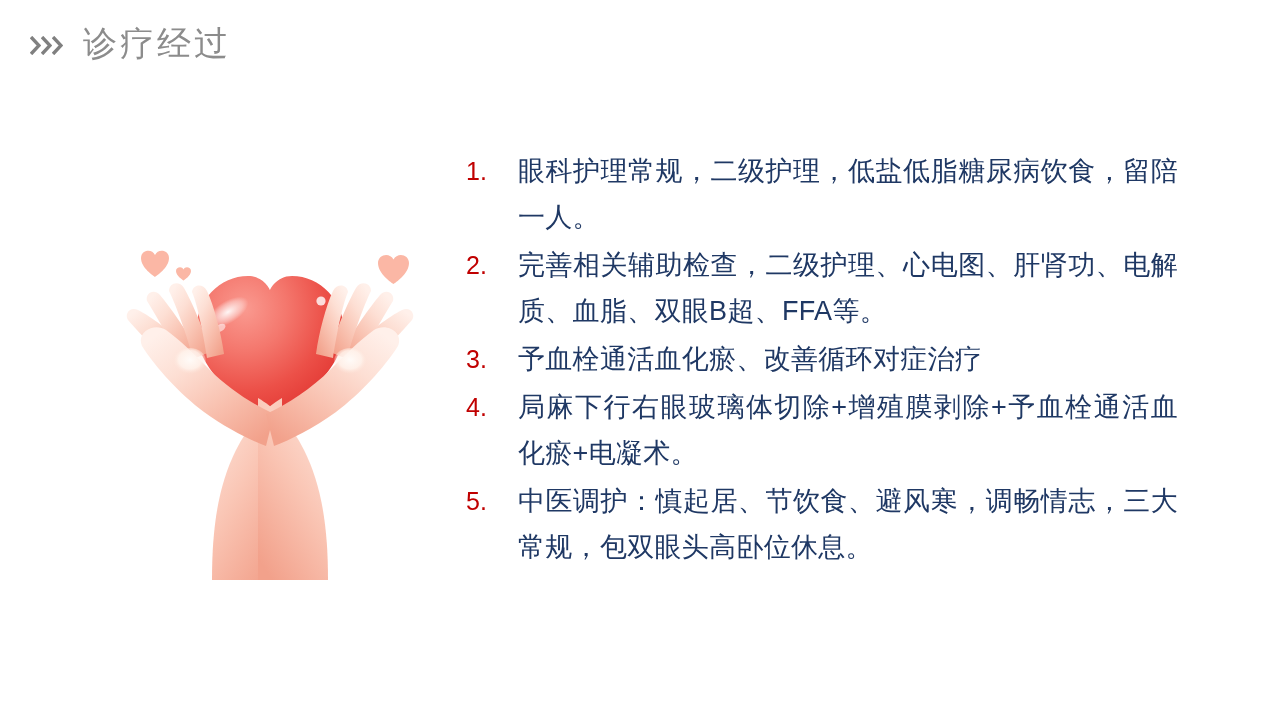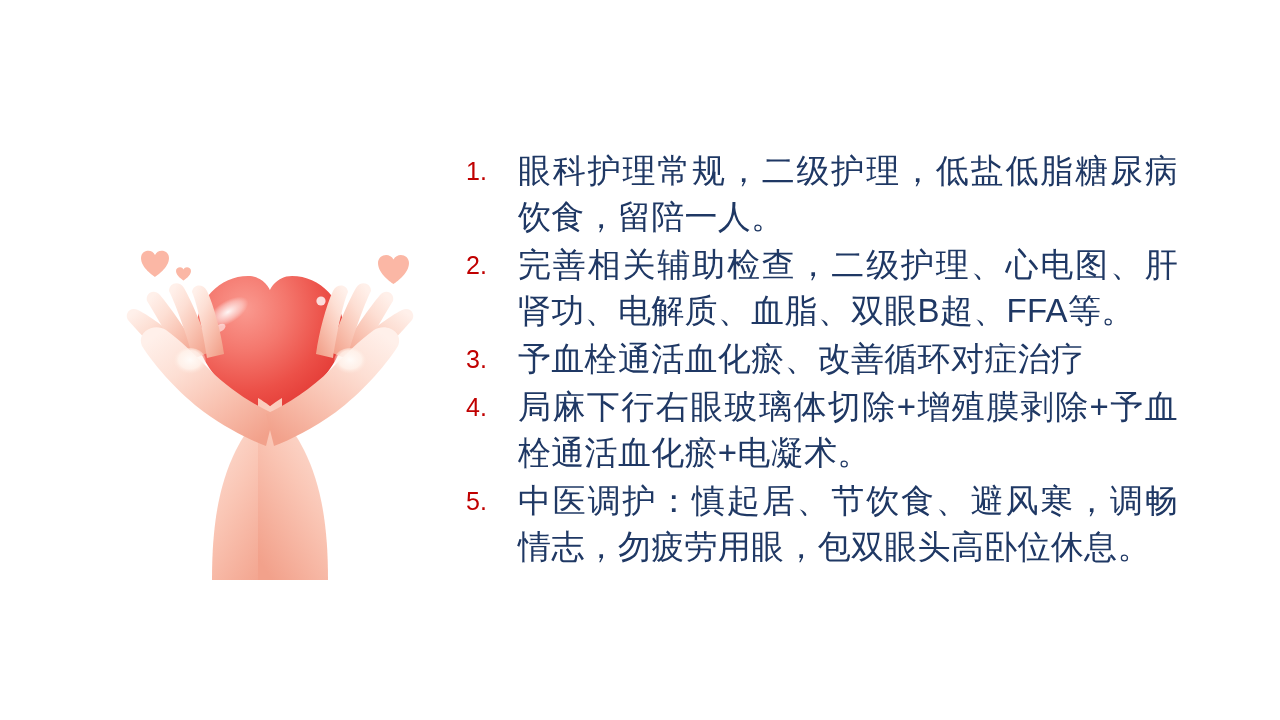--- a/index.html
+++ b/index.html
@@ -83,33 +83,47 @@
     color: #c00000;
     font-size: 25px;
     line-height: 46px;
     font-weight: 400;
     text-align: left;
     font-family: "Liberation Sans", "DejaVu Sans", sans-serif;
   }
   .item-text {
     flex: 1 1 auto;
     color: #1f3864;
-    font-size: 33px;
+    font-size: 27px;
     line-height: 46px;
     font-weight: 400;
     letter-spacing: 0.3px;
     text-align: justify;
     text-justify: inter-character;
   }
 </style>
 </head>
 <body>
 
 <div class="slide">
 
+  <div class="title-row">
+    <span class="chevrons">
+      <svg class="chev" viewBox="0 0 11 19" aria-hidden="true">
+        <path d="M1 1 L9 9.5 L1 18" fill="none" stroke="#808080" stroke-width="3.4" stroke-linecap="butt" stroke-linejoin="miter"></path>
+      </svg>
+      <svg class="chev" viewBox="0 0 11 19" aria-hidden="true">
+        <path d="M1 1 L9 9.5 L1 18" fill="none" stroke="#808080" stroke-width="3.4" stroke-linecap="butt" stroke-linejoin="miter"></path>
+      </svg>
+      <svg class="chev" viewBox="0 0 11 19" aria-hidden="true">
+        <path d="M1 1 L9 9.5 L1 18" fill="none" stroke="#808080" stroke-width="3.4" stroke-linecap="butt" stroke-linejoin="miter"></path>
+      </svg>
+    </span>
+    <span class="page-title">诊疗经过</span>
+  </div>
 
   <div class="illustration">
     <svg viewBox="0 0 340 372" aria-hidden="true">
       <defs>
         <radialGradient id="heartGrad" cx="33%" cy="22%" r="88%">
           <stop offset="0%" stop-color="#FA9A90"></stop>
           <stop offset="32%" stop-color="#F4776D"></stop>
           <stop offset="62%" stop-color="#EC5048"></stop>
           <stop offset="100%" stop-color="#DD2B28"></stop>
         </radialGradient>
@@ -236,18 +250,18 @@
       <span class="item-text">予血栓通活血化瘀、改善循环对症治疗</span>
     </div>
 
     <div class="list-item">
       <span class="item-number">4.</span>
       <span class="item-text">局麻下行右眼玻璃体切除+增殖膜剥除+予血栓通活血化瘀+电凝术。</span>
     </div>
 
     <div class="list-item">
       <span class="item-number">5.</span>
-      <span class="item-text">中医调护：慎起居、节饮食、避风寒，调畅情志，勿疲劳用眼，包双眼头高卧位休息。</span>
+      <span class="item-text">中医调护：慎起居、节饮食、避风寒，调畅情志，三大常规，包双眼头高卧位休息。</span>
     </div>
 
   </div>
 
 </div>
 
 </body></html>

